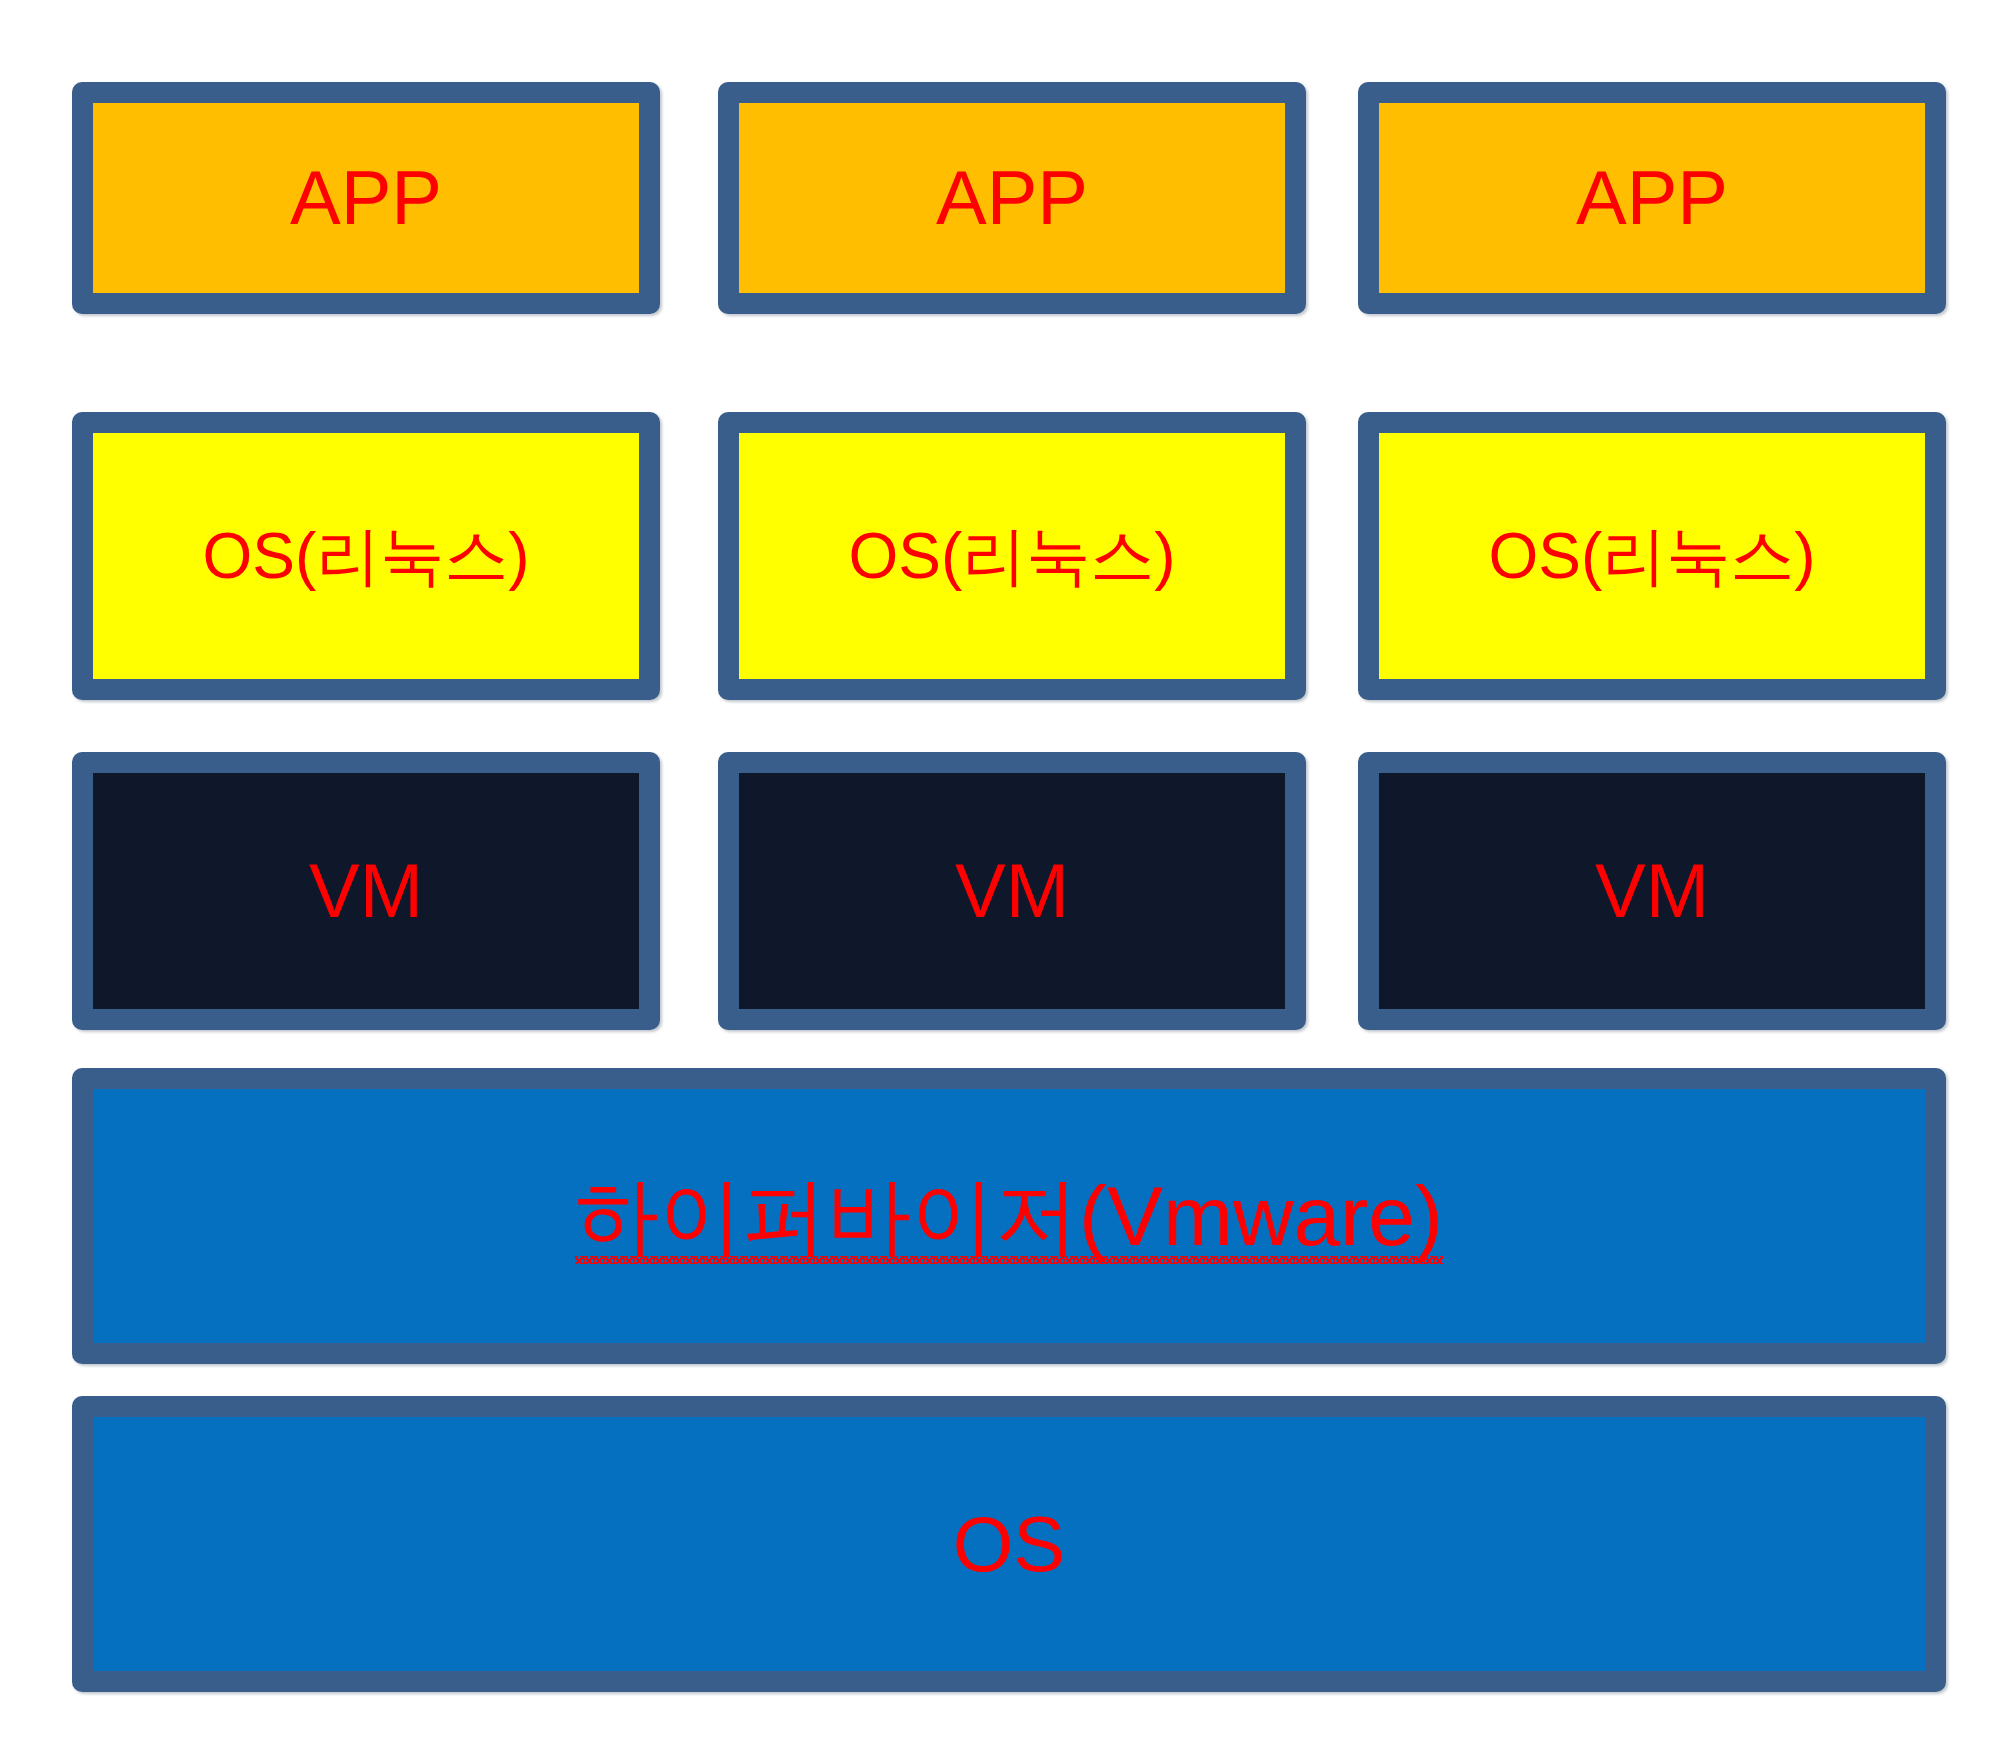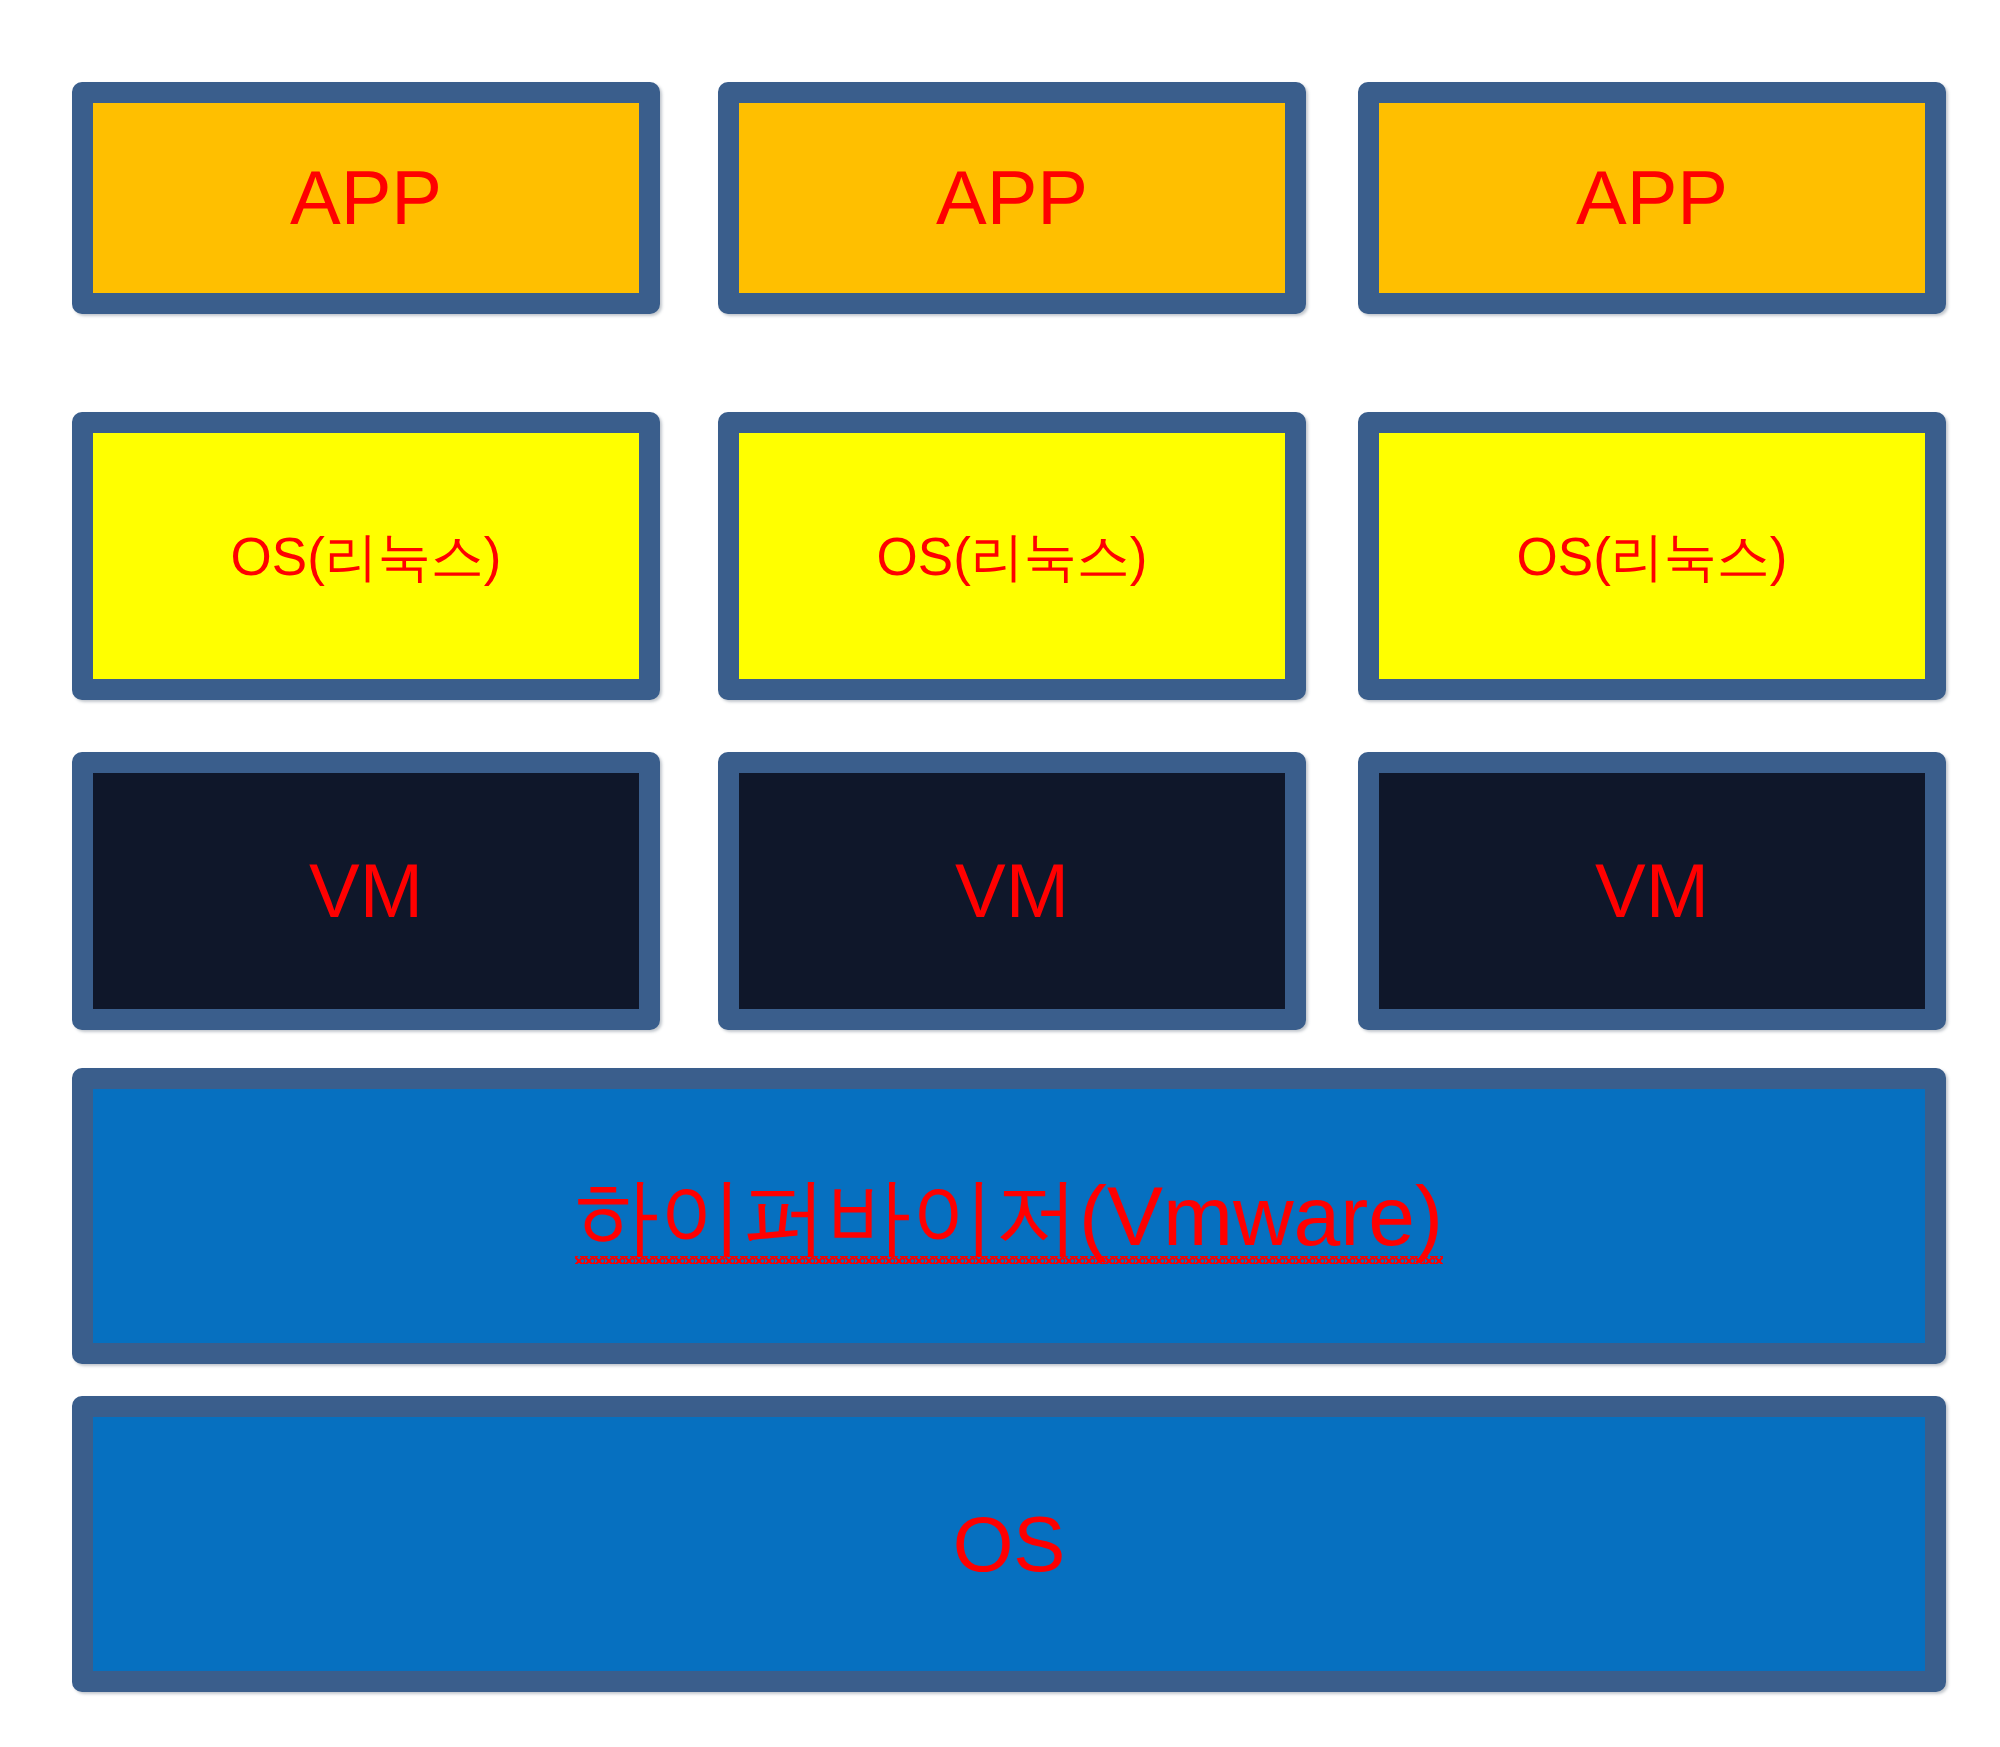--- a/index.html
+++ b/index.html
@@ -45,21 +45,21 @@
 
   
   .row-app   { background: #ffbf00; justify-content: center; }
   .row-os    { background: #ffff00; }
   .row-vm    { background: #0f172a; }
   .row-hyper { background: #0670c0; }
   .row-host  { background: #0670c0; }
 
   
   .label-app   { font-size: 76px; }
-  .label-os    { font-size: 53px; }
+  .label-os    { font-size: 64px; }
   .label-vm    { font-size: 76px; }
   .label-hyper { font-size: 84px; }
   .label-host  { font-size: 78px; }
 
   
   .squiggle-wrap {
     position: relative;
     display: inline-block;
   }
   .squiggle {

